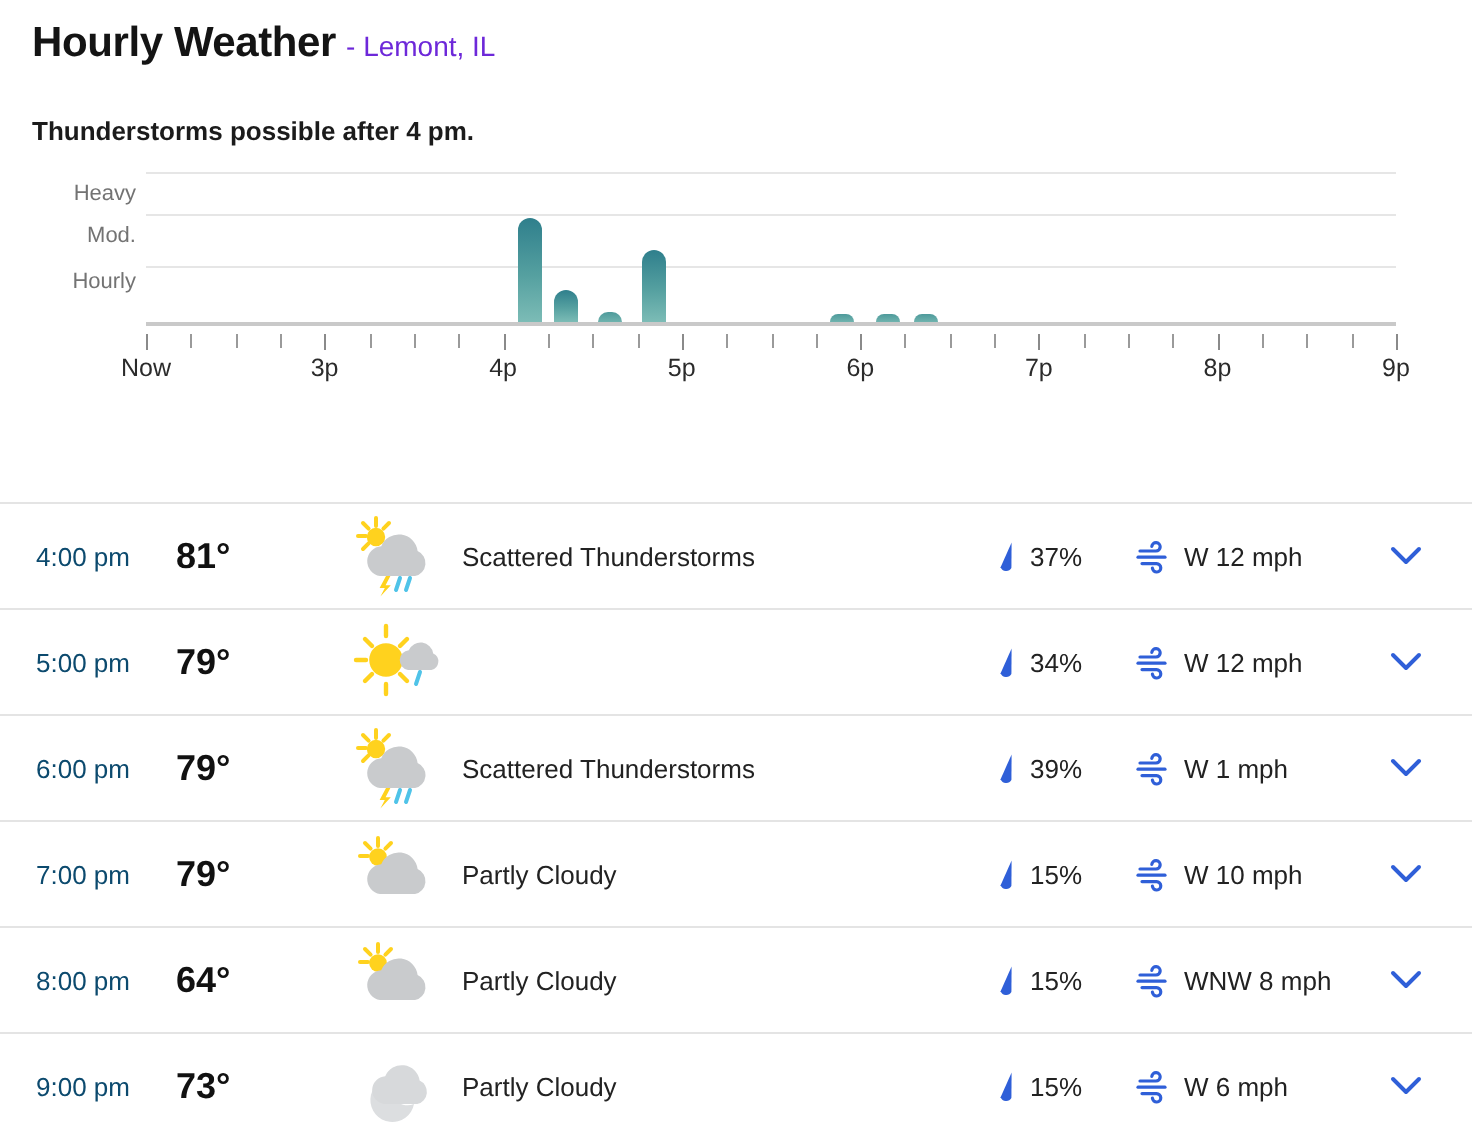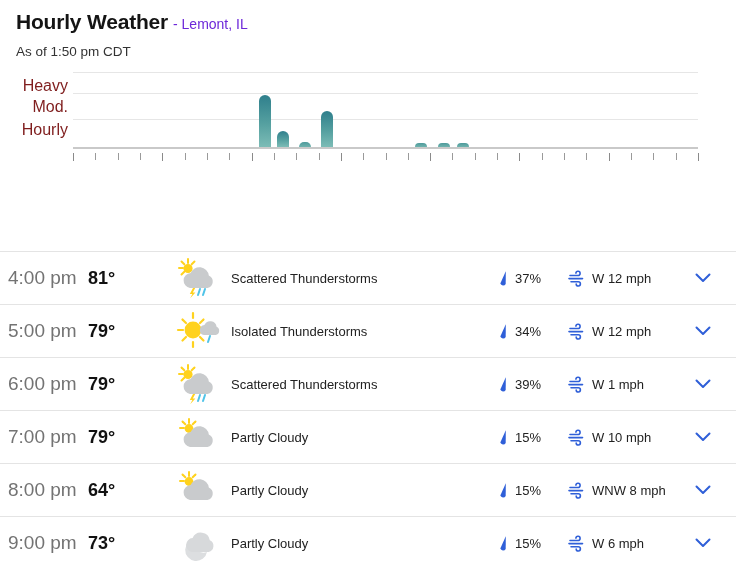--- a/index.html
+++ b/index.html
@@ -14,60 +14,60 @@
   .header{padding:10px 0 0 16px;}
   .title-line{display:flex;align-items:baseline;}
   .title{font-size:21px;font-weight:bold;letter-spacing:-0.2px;color:#141414;}
   .subtitle{font-size:14px;color:#6d28d9;margin-left:5px;}
   .asof{font-size:13.5px;color:#333;margin-top:10px;}
   .alert{font-size:13px;font-weight:bold;color:#1b1b1b;margin-top:24px;}
 
   
   .chart{position:relative;height:110px;margin-top:12px;}
   .y-labels{position:absolute;left:10px;top:0;width:58px;}
-  .y-label{position:absolute;font-size:16px;color:#7f1d1d;right:0;text-align:right;white-space:nowrap;}
+  .y-label{position:absolute;font-size:11px;color:#737373;right:0;text-align:right;white-space:nowrap;}
   .plot{position:absolute;left:73px;right:38px;top:0;height:78px;}
   .gridline{position:absolute;left:0;right:0;height:1px;background:#e6e6e6;}
   .baseline{position:absolute;left:0;right:0;bottom:0;height:2px;background:#c9c9c9;}
   .bars{position:absolute;left:0;right:0;bottom:2px;top:0;}
   .bar{position:absolute;bottom:0;border-radius:6px 6px 0 0;
        background:linear-gradient(180deg,#2f7f8c 0%,#55a0a0 55%,#7cbcb6 100%);}
   .bar.short{background:linear-gradient(180deg,#4e9a9b 0%,#6fb3ae 100%);}
   .ticks{position:absolute;left:73px;right:38px;top:82px;height:8px;}
   .tick{position:absolute;top:0;width:1px;height:7px;background:#9a9a9a;}
   .tick.major{height:8px;background:#8a8a8a;}
   .x-labels{position:absolute;left:73px;right:38px;top:92px;height:18px;}
   .x-label{position:absolute;font-size:12.5px;color:#2b2b2b;transform:translateX(-50%);white-space:nowrap;}
 
   
   .rows{position:absolute;top:251px;left:0;right:0;}
   .row{position:relative;height:52px;border-top:1px solid #e4e4e4;display:flex;align-items:center;}
   .row:last-child{border-bottom:1px solid #e4e4e4;}
-  .c-time{position:absolute;left:8px;font-size:19px;color:#737373;}
+  .c-time{position:absolute;left:18px;font-size:13px;color:#0c4a6e;}
   .c-temp{position:absolute;left:88px;font-size:18px;font-weight:bold;color:#111;text-align:center;}
   .c-icon{position:absolute;left:176px;width:46px;height:40px;}
   .c-cond{position:absolute;left:231px;font-size:13px;color:#222;}
   .c-precip{position:absolute;left:497px;display:flex;align-items:center;font-size:13px;color:#222;}
   .c-precip .val{margin-left:6px;}
   .c-wind{position:absolute;left:568px;display:flex;align-items:center;font-size:13px;color:#222;}
   .c-wind .val{margin-left:7px;white-space:nowrap;}
   .c-chev{position:absolute;left:690px;width:26px;height:26px;display:flex;align-items:center;justify-content:center;cursor:pointer;}
   svg{display:block;overflow:visible;}
 </style>
 </head>
 <body>
 
 <div class="page">
 
   <div class="header">
     <div class="title-line">
       <span class="title">Hourly Weather</span>
       <span class="subtitle">- Lemont, IL</span>
     </div>
-    <div class="asof">As of 1:50 pm CDT</div>
+    <div class="alert">Thunderstorms possible after 4 pm.</div>
   </div>
 
   <div class="chart">
     <div class="y-labels">
       <div class="y-label" style="top:6px">Heavy</div>
       <div class="y-label" style="top:27px">Mod.</div>
       <div class="y-label" style="top:50px">Hourly</div>
     </div>
 
     <div class="plot">
@@ -110,20 +110,30 @@
         <div class="tick major" style="left: 71.4286%;"></div>
         <div class="tick" style="left: 75%;"></div>
         <div class="tick" style="left: 78.5714%;"></div>
         <div class="tick" style="left: 82.1429%;"></div>
         <div class="tick major" style="left: 85.7143%;"></div>
         <div class="tick" style="left: 89.2857%;"></div>
         <div class="tick" style="left: 92.8571%;"></div>
         <div class="tick" style="left: 96.4286%;"></div>
         <div class="tick major" style="left: 100%;"></div>
       </div>
+    <div class="x-labels" id="xlabels">
+        <div class="x-label" style="left: 0%;">Now</div>
+        <div class="x-label" style="left: 14.2857%;">3p</div>
+        <div class="x-label" style="left: 28.5714%;">4p</div>
+        <div class="x-label" style="left: 42.8571%;">5p</div>
+        <div class="x-label" style="left: 57.1429%;">6p</div>
+        <div class="x-label" style="left: 71.4286%;">7p</div>
+        <div class="x-label" style="left: 85.7143%;">8p</div>
+        <div class="x-label" style="left: 100%;">9p</div>
+      </div>
   </div>
 
   <div class="rows" id="rows">
       <div class="row">
         <div class="c-time">4:00 pm</div>
      <div class="c-temp">81°</div>
      <div class="c-icon">
           <svg width="46" height="40" viewBox="0 0 46 40">
       <g stroke="#ffd21e" stroke-width="2" stroke-linecap="round">
         <line x1="12" y1="1" x2="12" y2="5"></line>
@@ -183,21 +193,20 @@
         <line x1="6.5" y1="8.5" x2="10" y2="12"></line>
               <line x1="24" y1="26" x2="27.5" y2="29.5"></line>
         <line x1="6.5" y1="29.5" x2="10" y2="26"></line>
               <line x1="24" y1="12" x2="27.5" y2="8.5"></line>
       </g>
       <circle cx="17" cy="19" r="8.4" fill="#ffd21e"></circle>
       <path d="M28 24 a5 5 0 0 1 0.4 -9.9 a6.4 6.4 0 0 1 12.2 1.6 a4.4 4.4 0 0 1 -0.9 8.3 z" fill="#c9cbcd"></path>
       <line x1="34" y1="25" x2="32" y2="31" stroke="#4fc3e8" stroke-width="2" stroke-linecap="round"></line>
       </svg>
         </div>
-     <div class="c-cond">Isolated Thunderstorms</div>
      <div class="c-precip">
        <span>
             <svg width="12" height="16" viewBox="0 0 12 16">
               <path d="M8.8 1.2 L3.3 13.6 a3 3 0 0 0 5.4 0.4 z" fill="#2f5fd8"></path>
             </svg>
           </span>
        <span class="val">34%</span>
      </div>
      <div class="c-wind">
        <span>

